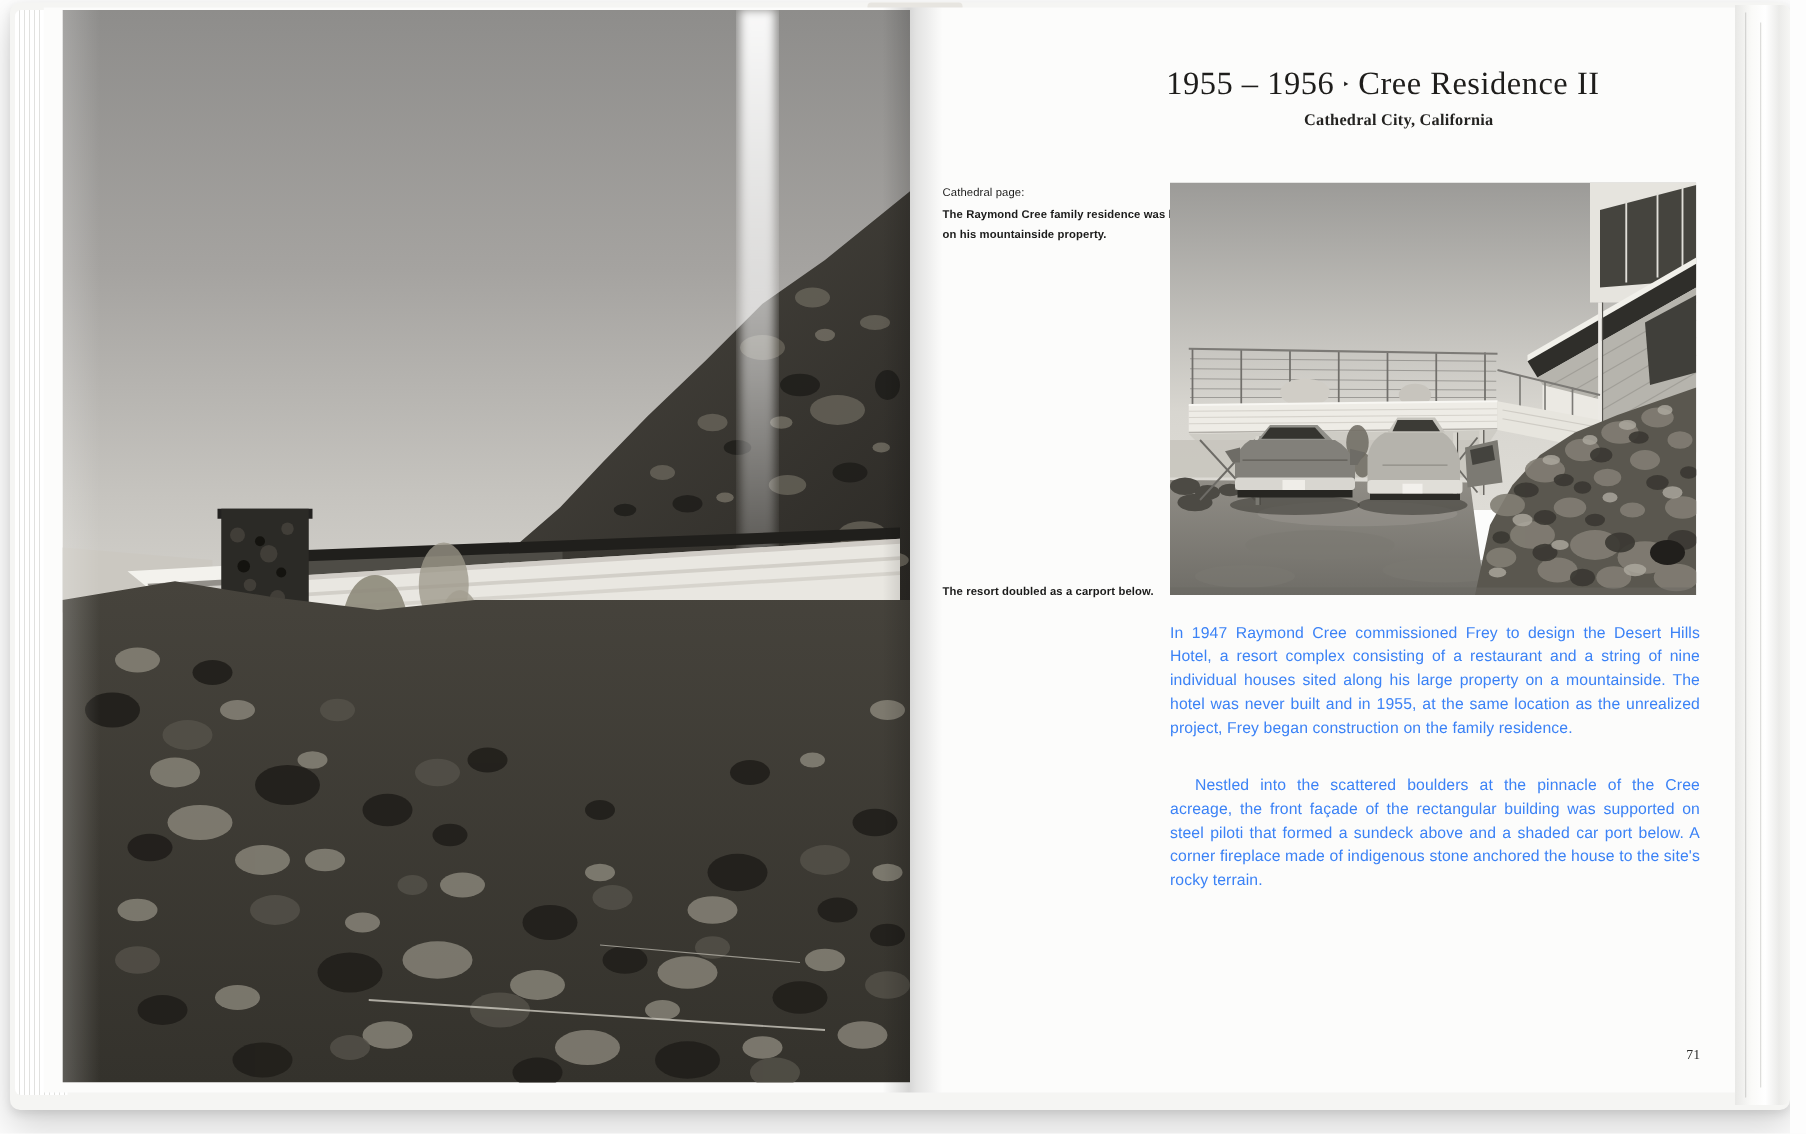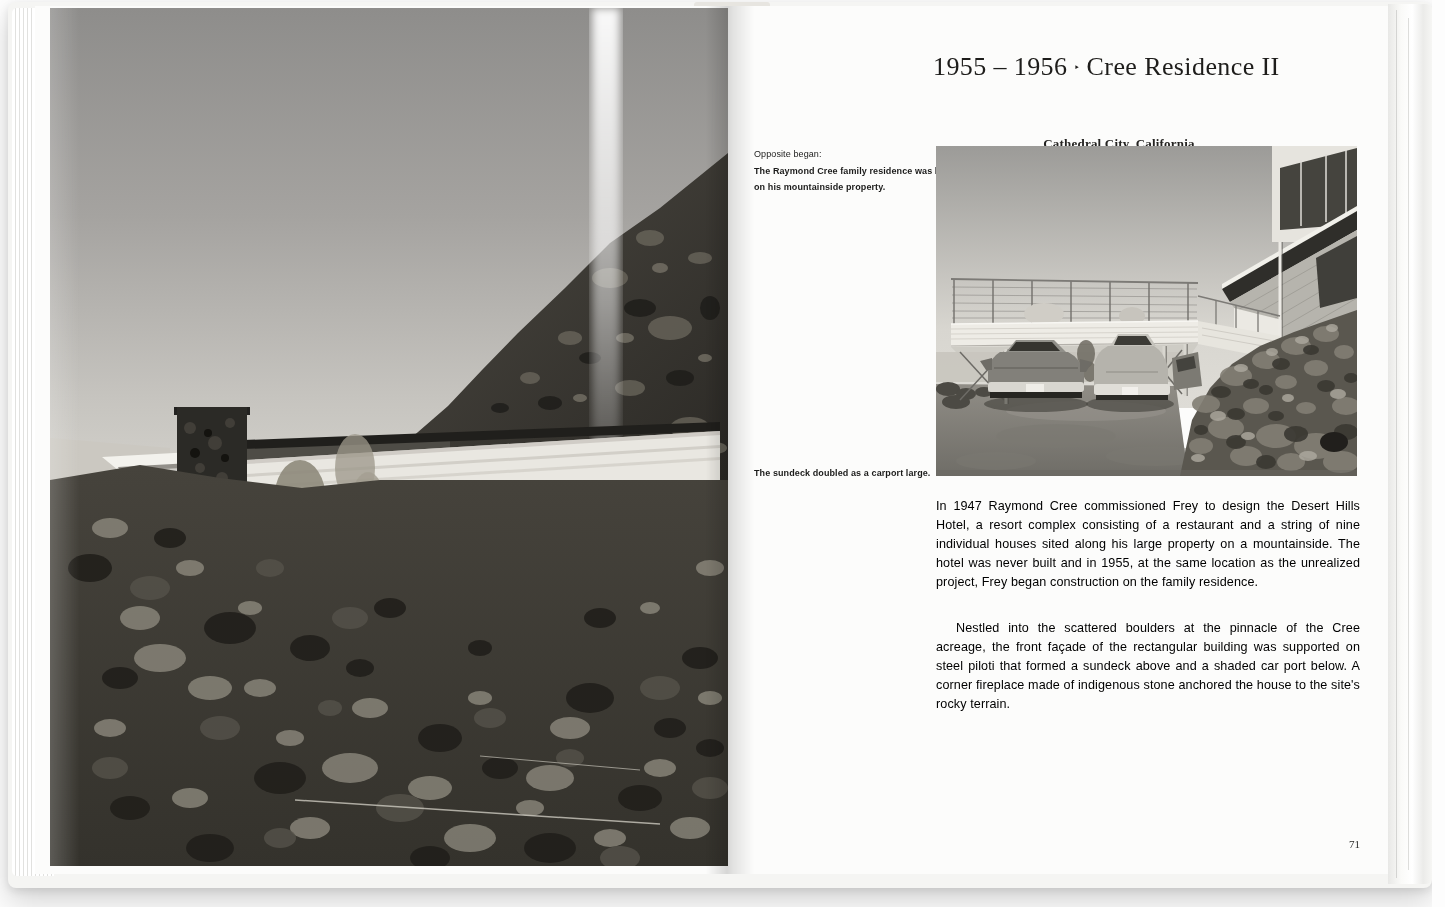--- a/index.html
+++ b/index.html
@@ -19,27 +19,27 @@
   .page-left{left:35px;width:693px;background:#fcfcfb;}
   .page-right{left:728px;width:660px;background:#fcfcfb;}
   .photo-left{position:absolute;left:15px;top:2px;width:678px;height:858px;display:block;}
   .photo-right{position:absolute;left:208px;top:140px;width:421px;height:330px;display:block;}
   .gutter{position:absolute;left:706px;top:6px;width:48px;height:868px;pointer-events:none;
         background:linear-gradient(90deg,rgba(0,0,0,0) 0%,rgba(0,0,0,.15) 44%,rgba(0,0,0,.10) 56%,rgba(0,0,0,0) 100%);}
   .title-line{position:absolute;left:205px;top:46px;width:440px;white-space:nowrap;
         font-family:"Liberation Serif",serif;font-size:26px;color:#1e1d1b;letter-spacing:.4px;}
   .title-line .sep{font-size:13px;vertical-align:3px;margin:0 7px;color:#1e1d1b;}
   .subtitle{position:absolute;left:205px;top:82px;width:372px;text-align:center;
-        font-family:"Liberation Serif",serif;font-weight:bold;font-size:13px;color:#242321;letter-spacing:.2px;margin-top:48px;}
+        font-family:"Liberation Serif",serif;font-weight:bold;font-size:13px;color:#242321;letter-spacing:.2px;}
   .caption{position:absolute;left:26px;width:205px;font-size:9px;line-height:1.85;color:#1b1b1a;letter-spacing:.1px;}
   .caption-top{top:140px;}
   .caption-bottom{top:459px;width:215px;}
   .cap-bold{font-weight:bold;}
   .body-text{position:absolute;left:208px;top:491px;width:424px;font-size:12.6px;line-height:1.5;
-        color:#000000;text-align:justify;letter-spacing:.1px;}
+        color:#3b82f6;text-align:justify;letter-spacing:.1px;}
   .body-text p{margin:0;}
   .body-text p.indent{text-indent:20px;margin-top:28px;}
   .page-number{position:absolute;left:208px;top:832px;width:424px;text-align:right;
         font-family:"Liberation Serif",serif;font-size:11px;color:#2b2b29;}
 </style>
 </head>
 <body>
 
 <div class="stage">
   <div class="cover"></div>
@@ -247,24 +247,24 @@
     </svg>
   </div>
 
   <div class="page page-right">
     <div class="title-line">
       <span>1955 – 1956</span><span class="sep">‣</span><span>Cree Residence II</span>
     </div>
     <div class="subtitle">Cathedral City, California</div>
 
     <div class="caption caption-top">
-      <div>Opposite began:</div>
+      <div>Cathedral page:</div>
       <div class="cap-bold">The Raymond Cree family residence was built on his mountainside property.</div>
     </div>
-    <div class="caption caption-bottom cap-bold">The sundeck doubled as a carport large.</div>
+    <div class="caption caption-bottom cap-bold">The resort doubled as a carport below.</div>
 
     <svg class="photo-right" viewBox="0 0 421 330" preserveAspectRatio="none" role="img" aria-label="Black-and-white photograph of the sundeck doubling as a carport: two 1950s cars parked beneath the raised deck with cable railing, indigenous stone retaining wall and house wing at right">
       <defs>
         <linearGradient id="rsky" x1="0" y1="0" x2="0" y2="1">
           <stop offset="0" stop-color="#9c9b98"></stop>
             <stop offset="0.7" stop-color="#d8d6d0"></stop>
           <stop offset="1" stop-color="#dedcd6"></stop>
         </linearGradient>
         <linearGradient id="rground" x1="0" y1="0" x2="0" y2="1">
           <stop offset="0" stop-color="#908d86"></stop>

